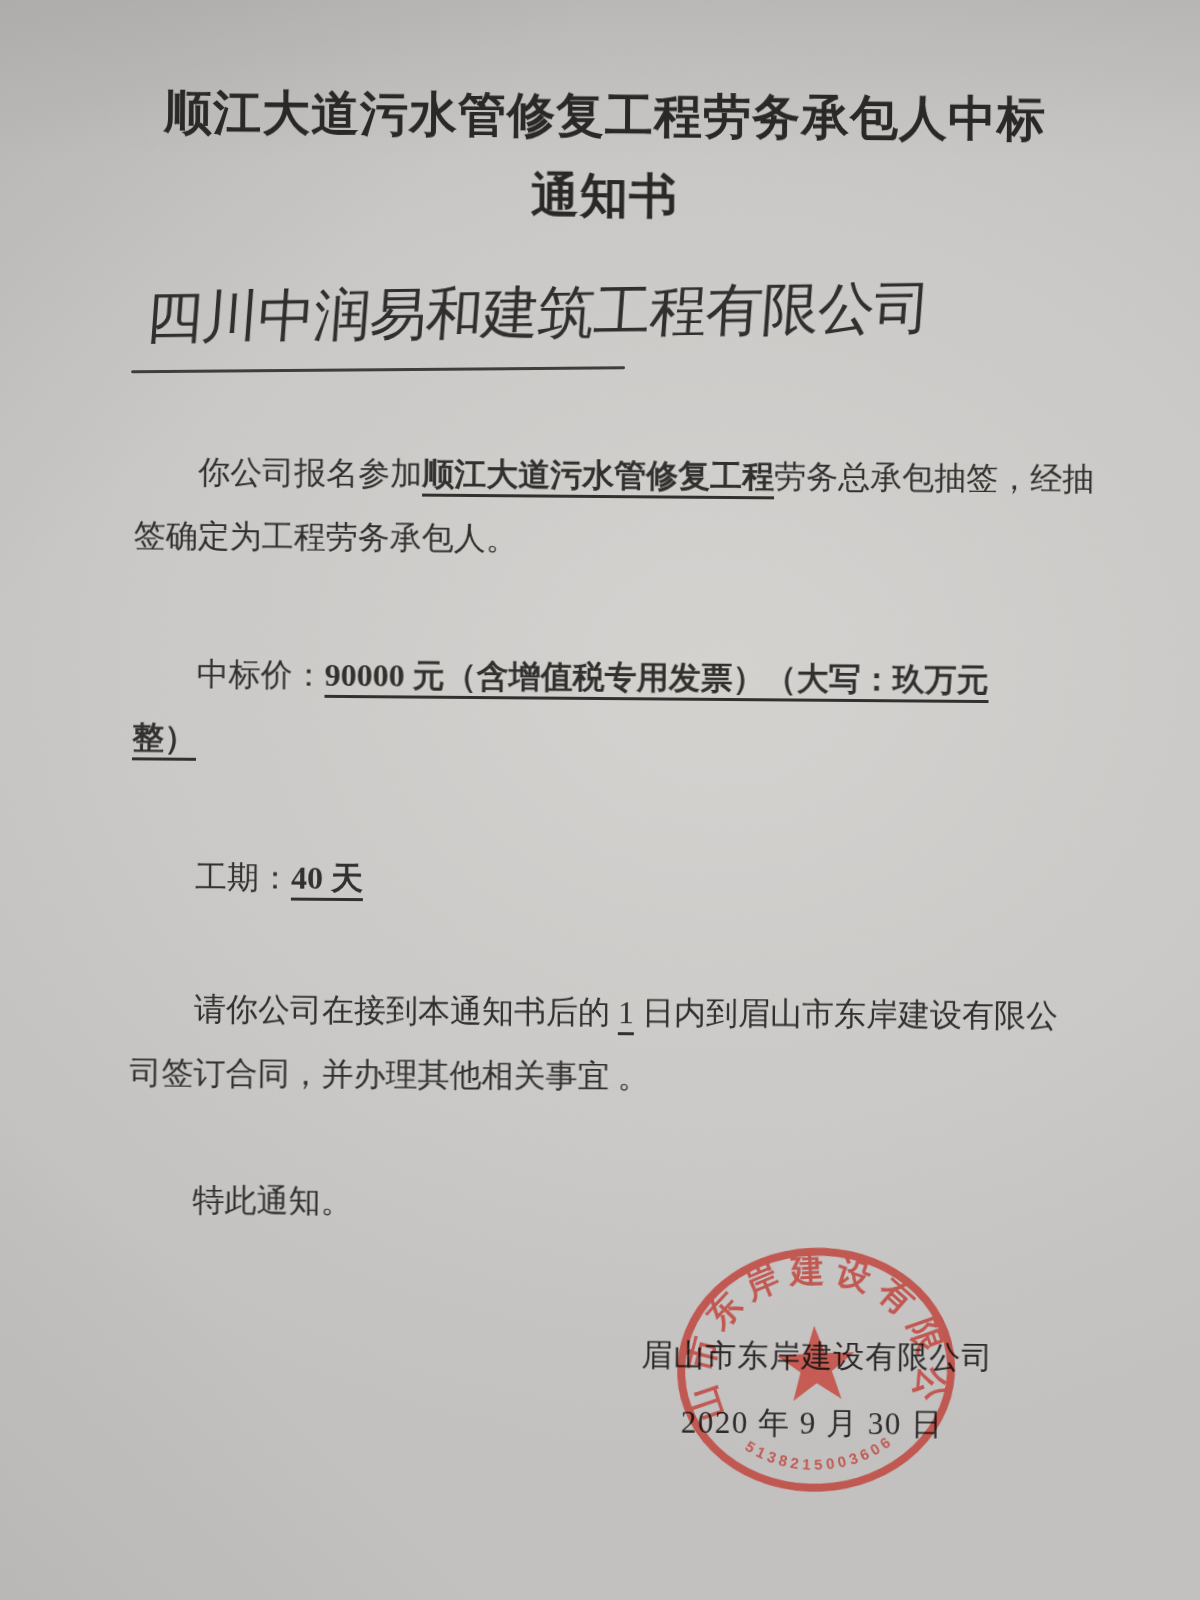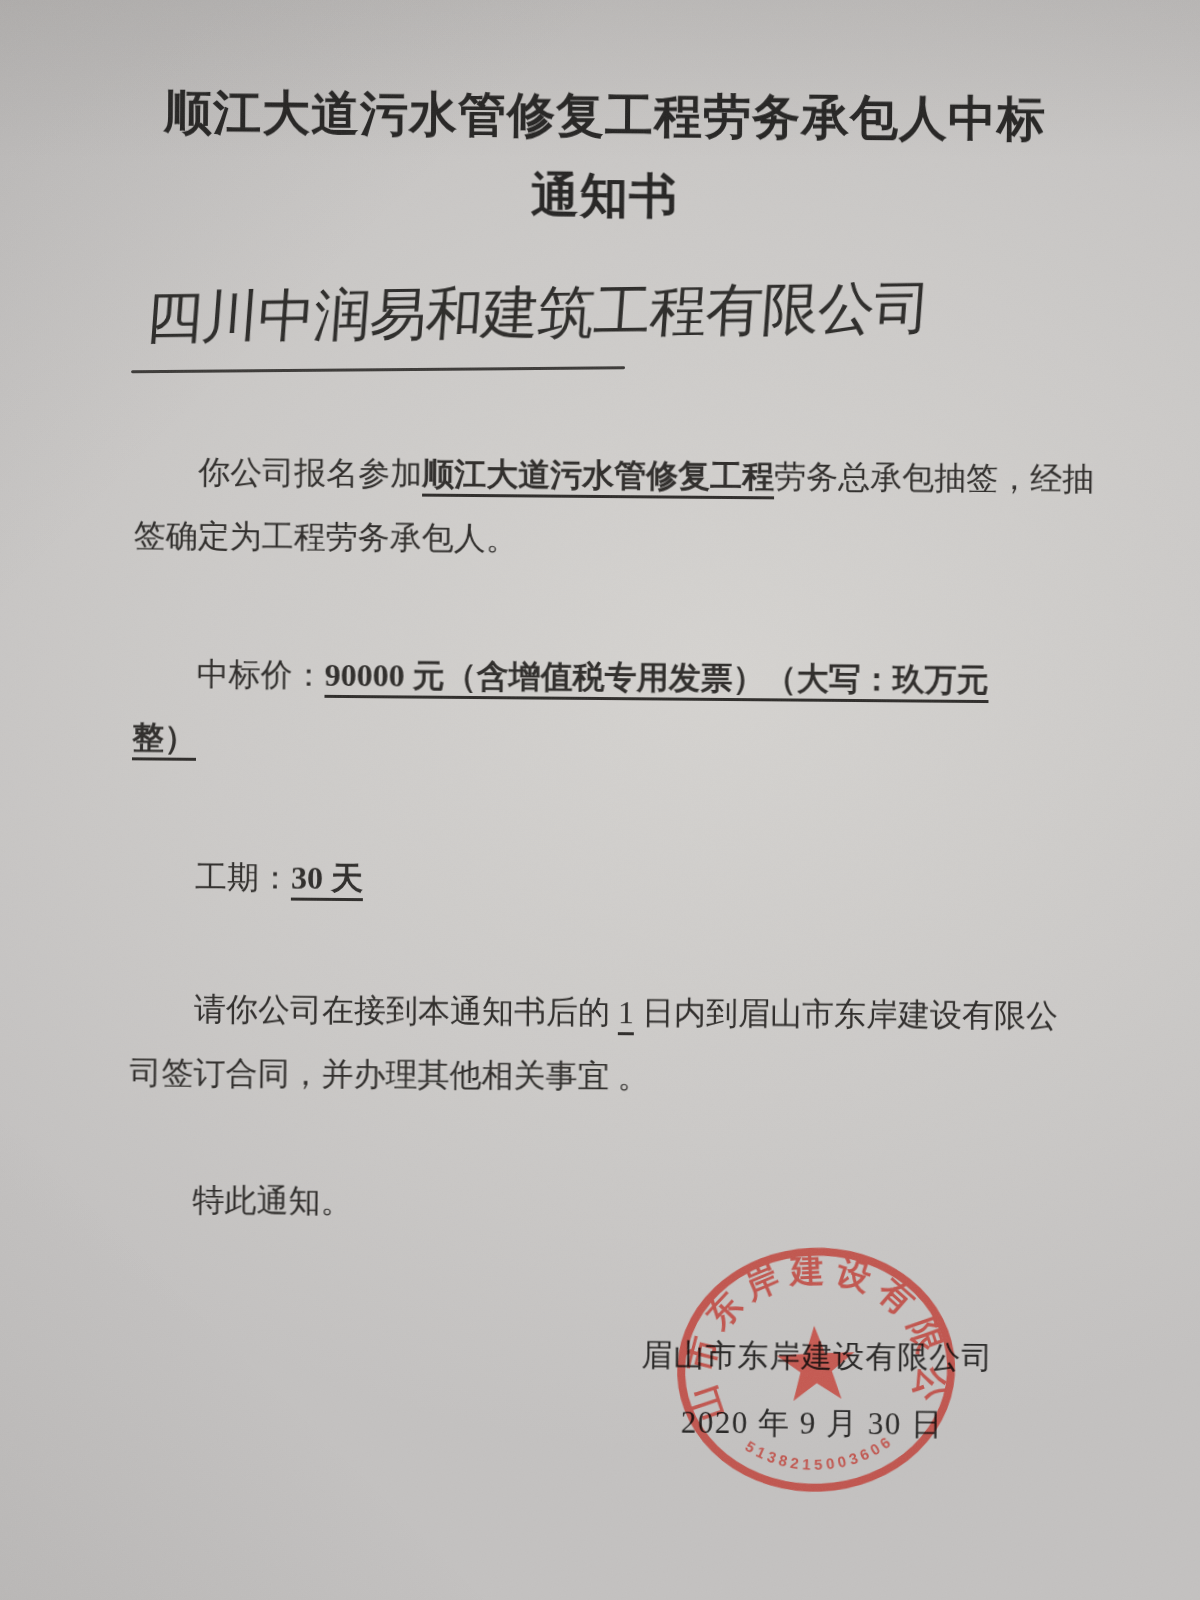--- a/index.html
+++ b/index.html
@@ -86,21 +86,21 @@
 
     <div class="handwriting">四川中润易和建筑工程有限公司</div>
     <div class="hand-underline"></div>
 
     <div class="para" id="p1"><span>你公司报名参加</span><span class="b u">顺江大道污水管修复工程</span><span>劳务总承包抽签，经抽
 签确定为工程劳务承包人。</span></div>
 
     <div class="para" id="p2"><span>中标价：</span><span class="b u">90000 元（含增值税专用发票）（大写：玖万元
 整）</span></div>
 
-    <div class="para" id="p3"><span>工期：</span><span class="b u">30 天</span></div>
+    <div class="para" id="p3"><span>工期：</span><span class="b u">40 天</span></div>
 
     <div class="para" id="p4"><span>请你公司在接到本通知书后的 </span><span class="u">1</span><span> 日内到眉山市东岸建设有限公
 司签订合同，并办理其他相关事宜 。</span></div>
 
     <div class="para" id="p5"><span>特此通知。</span></div>
 
     <div class="sig-company">眉山市东岸建设有限公司</div>
     <div class="sig-date">2020 年 9 月 30 日</div>
 
     <svg class="seal" viewBox="0 0 286 252">

